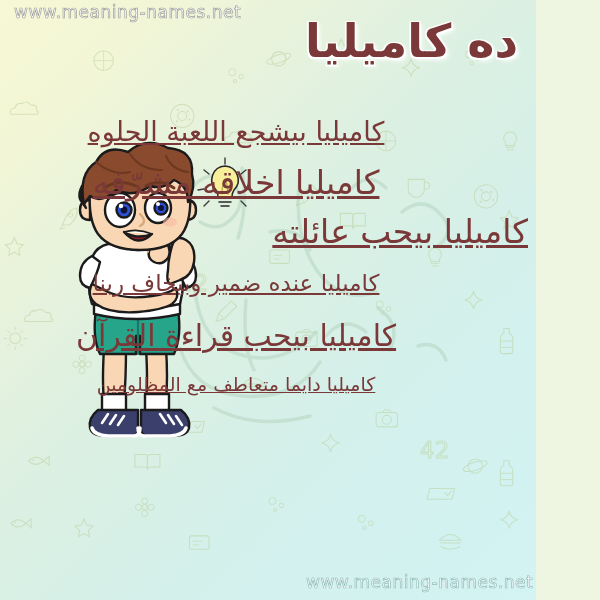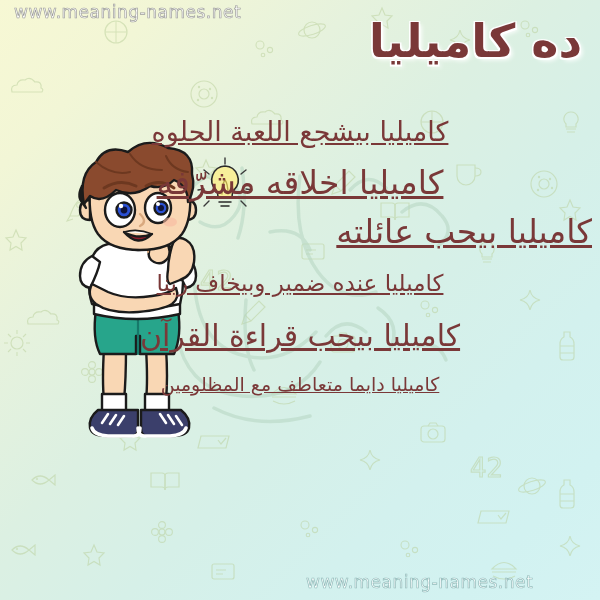--- a/index.html
+++ b/index.html
@@ -4,21 +4,21 @@
 <style>
   * { margin:0; padding:0; box-sizing:border-box; }
   html,body { width:600px; height:600px; overflow:hidden; }
   body {
     font-family:"DejaVu Sans", sans-serif;
     position:relative;
     background:#eef6e2;
   }
 
   #card {
-    position:absolute; inset:0; width:600px; height:600px; overflow:hidden;
+    position:absolute; inset:0; width:536px; height:600px; overflow:hidden;
     background:
       linear-gradient(135deg,
         #f7f8d4 0%,
         #f2f6d6 14%,
         #e6f2dd 30%,
         #dcf0e2 45%,
         #d6f0e8 60%,
         #d3f1ee 75%,
         #d2f2f1 88%,
         #d4f3f3 100%);

